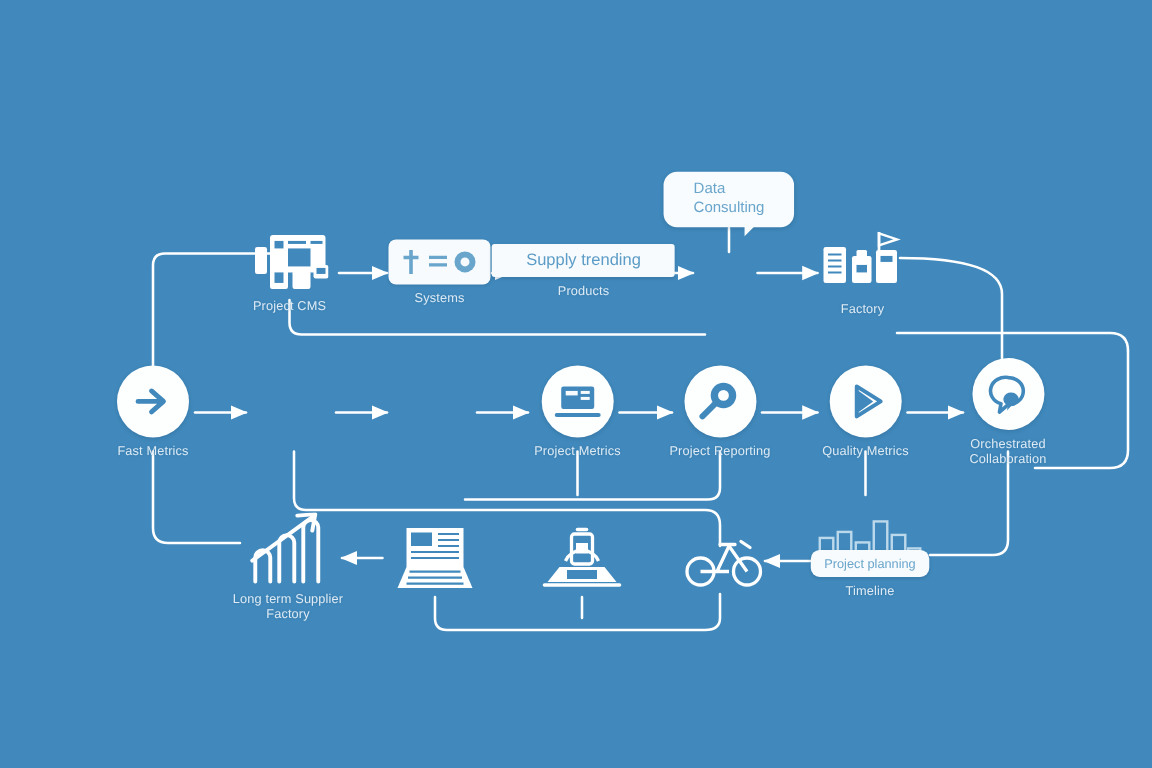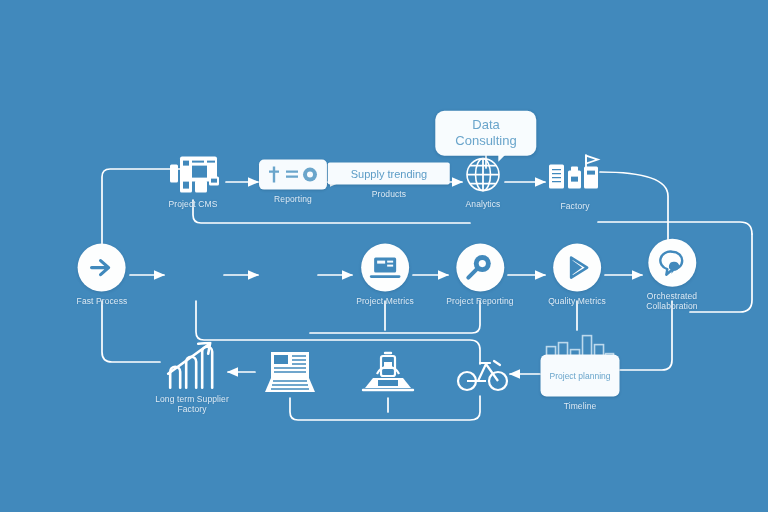--- a/index.html
+++ b/index.html
@@ -20,29 +20,29 @@
        text-shadow:0 0 2px rgba(40,100,150,.55);filter:blur(.35px);
        letter-spacing:.1px;max-width:94px;}
 
   .circ{width:48px;height:48px;border-radius:50%;background:#fdfefe;
         box-shadow:0 1px 3px rgba(20,60,95,.22);}
   .circ svg{display:block;}
 
   .pill{background:#f7fbfe;border-radius:2px;padding:5px 23px;
         font-size:11px;color:#5c9cc6;filter:blur(.5px);
         box-shadow:0 1px 2px rgba(20,60,95,.18);white-space:nowrap;}
-  .pillsm{background:#f7fbfe;border-radius:6px;padding:16px 9px;
+  .pillsm{background:#f7fbfe;border-radius:6px;padding:4px 9px;
         font-size:8.5px;color:#6aa5cb;filter:blur(.5px);
         box-shadow:0 1px 2px rgba(20,60,95,.18);white-space:nowrap;}
   .chip{background:#f7fbfe;border-radius:5px;padding:4px 7px;
         box-shadow:0 1px 2px rgba(20,60,95,.16);display:flex;gap:3px;align-items:center;}
 
   .bubble{position:absolute;transform:translate(-50%,-50%);
       background:#f8fcfe;border-radius:9px;padding:6px 20px;
-      font-size:13px;line-height:1.25;color:#6aa5cb;text-align:center;
+      font-size:10px;line-height:1.25;color:#6aa5cb;
       filter:blur(.45px);box-shadow:0 1px 3px rgba(20,60,95,.2);white-space:pre-line;}
   .bubble::after{content:"";position:absolute;left:62%;bottom:-6px;
       border-left:7px solid #f8fcfe;border-bottom:7px solid transparent;}
 
   .wht{fill:#ffffff;}
   .out{fill:none;stroke:#ffffff;stroke-width:1.6;}
 </style>
 </head>
 <body>
 
@@ -115,39 +115,28 @@
 
   <div class="node" style="left:293px;top:182px">
     <div class="glyph chip">
       <svg width="54" height="22" viewBox="0 0 54 22">
         <path d="M8,3 L8,19 M3,8 L13,8" stroke="#6aa5cb" stroke-width="2.4" fill="none"></path>
         <path d="M20,8 h12 M20,13 h12" stroke="#6aa5cb" stroke-width="2.2" fill="none"></path>
         <circle cx="44" cy="11" r="7" fill="#6aa5cb"></circle>
         <circle cx="44" cy="11" r="3" fill="#f7fbfe"></circle>
       </svg>
     </div>
-    <div class="cap">Reporting</div>
+    <div class="cap">Systems</div>
   </div>
 
   <div class="node" style="left:389px;top:181px">
     <div class="pill">Supply trending</div>
     <div class="cap">Products</div>
   </div>
 
-  <div class="node" style="left:483px;top:182px">
-    <div class="glyph">
-      <svg width="40" height="40" viewBox="0 0 40 40">
-        <circle cx="20" cy="20" r="16" class="out" stroke-width="2"></circle>
-        <ellipse cx="20" cy="20" rx="7.5" ry="16" class="out" stroke-width="1.8"></ellipse>
-        <path d="M4,20 h32 M7,11 h26 M7,29 h26" stroke="#fff" stroke-width="1.8" fill="none"></path>
-        <path d="M20,4 v32" stroke="#fff" stroke-width="1.8"></path>
-      </svg>
-    </div>
-    <div class="cap">Analytics</div>
-  </div>
 
   <div class="node" style="left:575px;top:182px">
     <div class="glyph">
       <svg width="56" height="44" viewBox="0 0 56 44">
         <rect x="2" y="12" width="15" height="24" rx="1.5" class="wht"></rect>
         <path d="M5,17 h9 M5,21 h9 M5,25 h9 M5,29 h9" stroke="#4189bc" stroke-width="1.4"></path>
         <rect x="21" y="18" width="13" height="18" rx="1.5" class="wht"></rect>
         <rect x="24" y="14" width="7" height="5" rx="1" class="wht"></rect>
         <rect x="24" y="24" width="7" height="5" fill="#4189bc"></rect>
         <rect x="37" y="14" width="14" height="22" rx="1.5" class="wht"></rect>
@@ -161,21 +150,21 @@
 
   <div class="bubble" style="left:486px;top:133px">Data
 Consulting</div>
 
   <div class="node" style="left:102px;top:275px">
     <div class="circ glyph">
       <svg width="30" height="30" viewBox="0 0 30 30">
         <path d="M5,15 h16 M14,8 l8,7 l-8,7" stroke="#4189bc" stroke-width="3.2" fill="none" stroke-linecap="round" stroke-linejoin="round"></path>
       </svg>
     </div>
-    <div class="cap">Fast Process</div>
+    <div class="cap">Fast Metrics</div>
   </div>
 
 
 
   <div class="node" style="left:385px;top:275px">
     <div class="circ glyph">
       <svg width="32" height="28" viewBox="0 0 32 28">
         <rect x="5" y="4" width="22" height="15" rx="1.5" fill="#4189bc"></rect>
         <rect x="8" y="7" width="8" height="3" fill="#f7fbfe"></rect>
         <rect x="18" y="7" width="6" height="2" fill="#f7fbfe"></rect>

